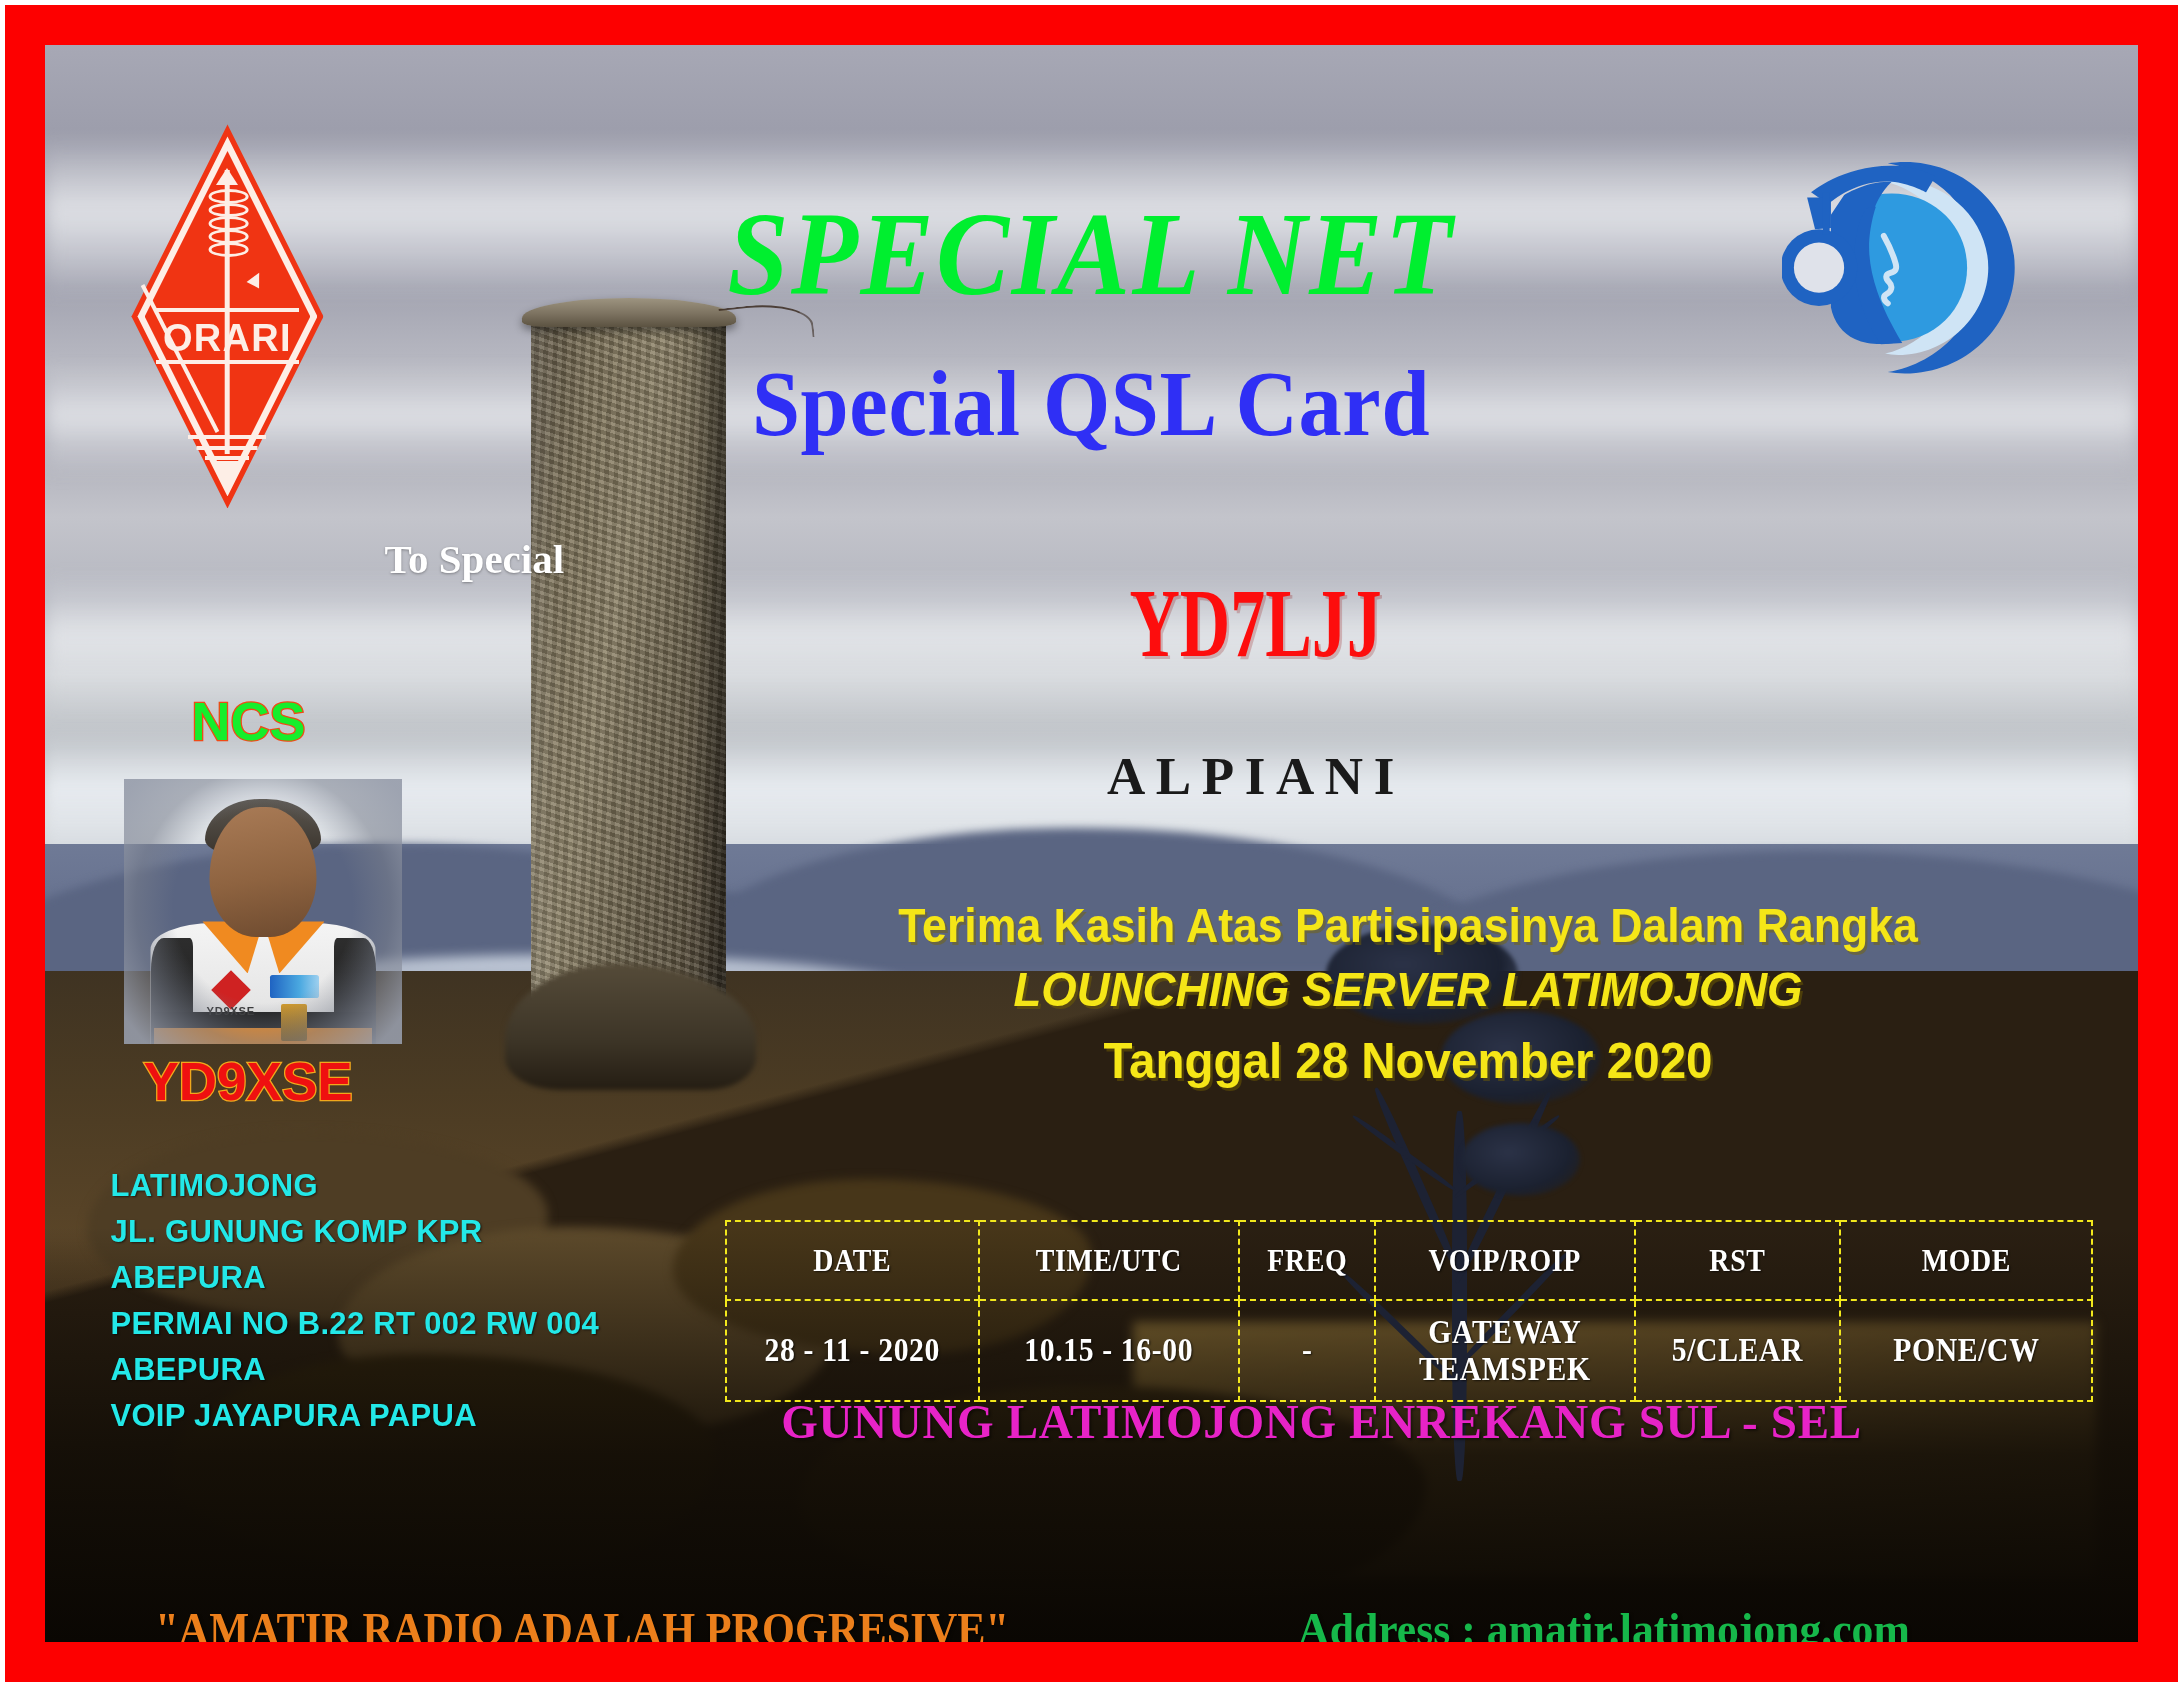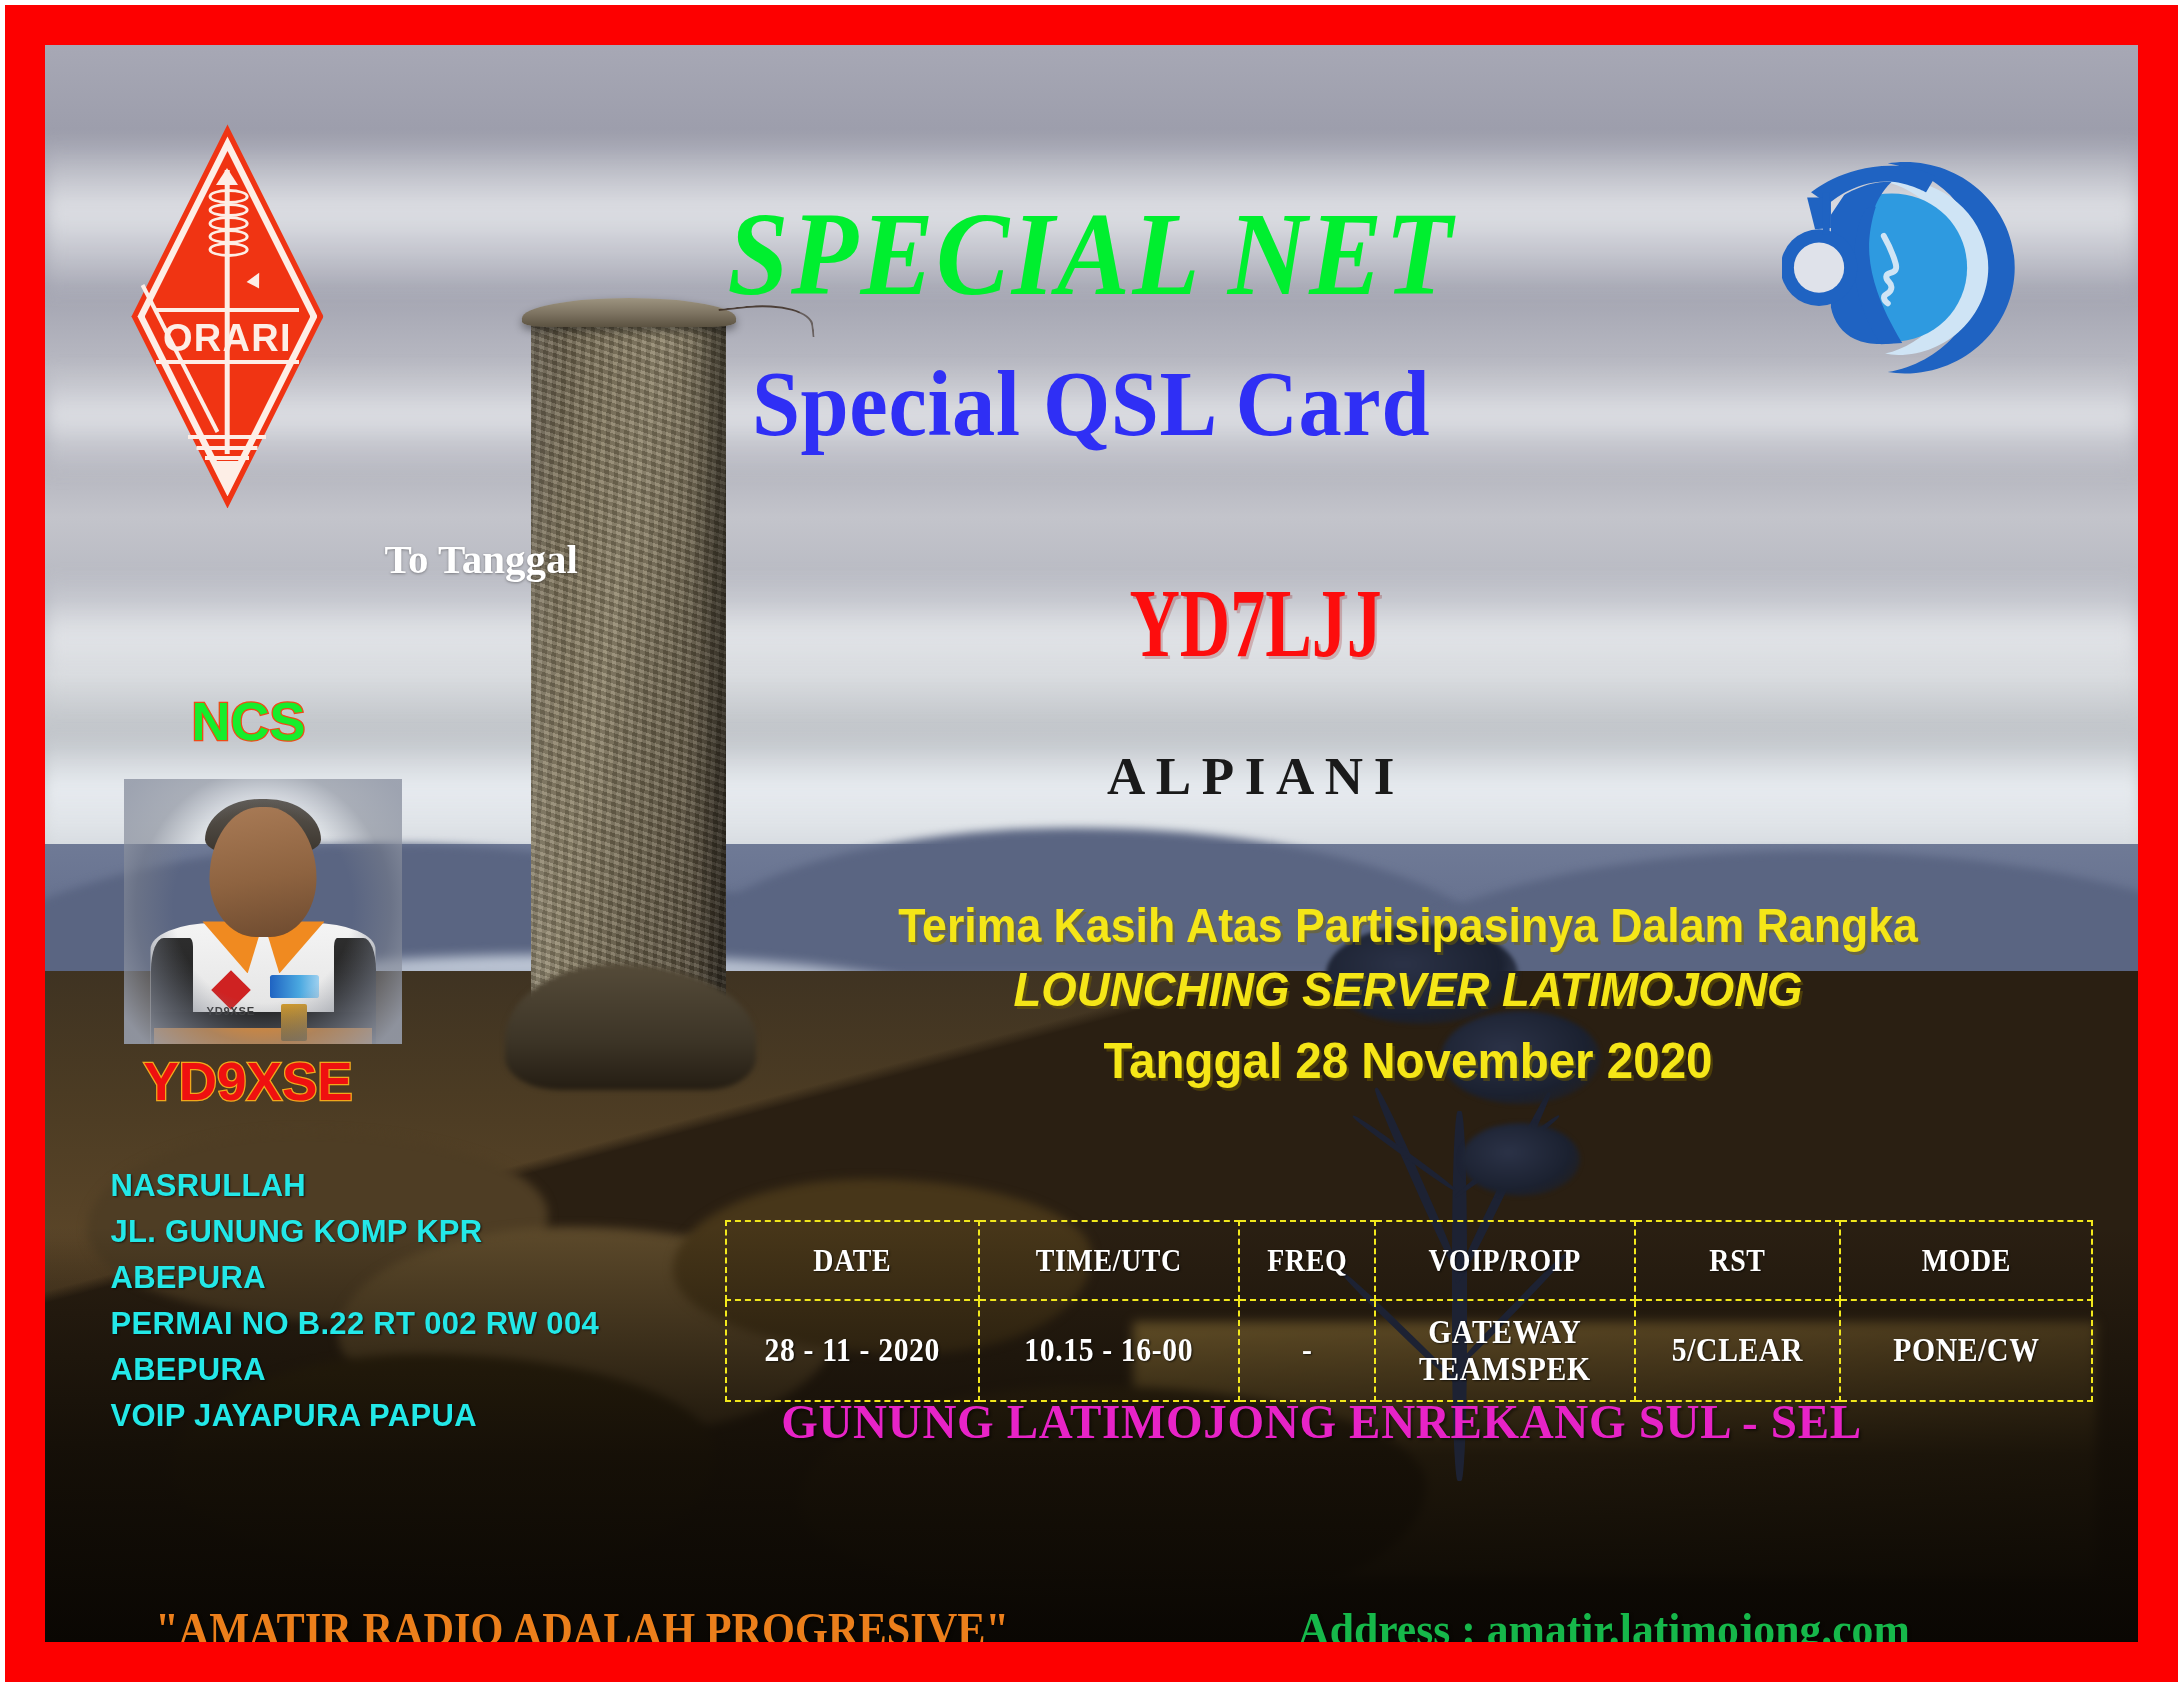--- a/index.html
+++ b/index.html
@@ -502,21 +502,21 @@
             <path d="M38 70 L74 70 L74 116 L50 118 Z" fill="#1f63c2"></path>
             <circle cx="56" cy="176" r="58" fill="#1f63c2"></circle>
             <circle cx="56" cy="176" r="38" fill="#dfe2ea"></circle>
             <rect x="62" y="62" width="10" height="64" fill="#1f63c2"></rect>
           </svg>
         </div>
 
         <div class="title-net">SPECIAL NET</div>
         <div class="title-qsl">Special QSL Card</div>
 
-        <div class="to-station">To Tanggal</div>
+        <div class="to-station">To Special</div>
         <div class="callsign">YD7LJJ</div>
         <div class="opname">ALPIANI</div>
 
         <div class="thanks-block">
           <div class="thanks-1">Terima Kasih Atas Partisipasinya Dalam Rangka</div>
           <div class="thanks-2">LOUNCHING SERVER LATIMOJONG</div>
           <div class="thanks-3">Tanggal  28  November  2020</div>
         </div>
 
         <div class="ncs-label">NCS</div>
@@ -532,21 +532,21 @@
           <div class="op-badge"></div>
           <div class="op-id"></div>
           <div class="op-callsign-tiny">YD9XSE</div>
           <div class="op-hair"></div>
           <div class="op-head"></div>
           <div class="op-vignette"></div>
         </div>
         <div class="ncs-call">YD9XSE</div>
 
         <div class="address">
-          <div>NASRULLAH</div>
+          <div>LATIMOJONG</div>
           <div>JL. GUNUNG KOMP KPR</div>
           <div>ABEPURA</div>
           <div>PERMAI NO B.22 RT 002 RW 004</div>
           <div>ABEPURA</div>
           <div>VOIP JAYAPURA PAPUA</div>
         </div>
 
         <table class="qso-table">
           <thead>
             <tr>

